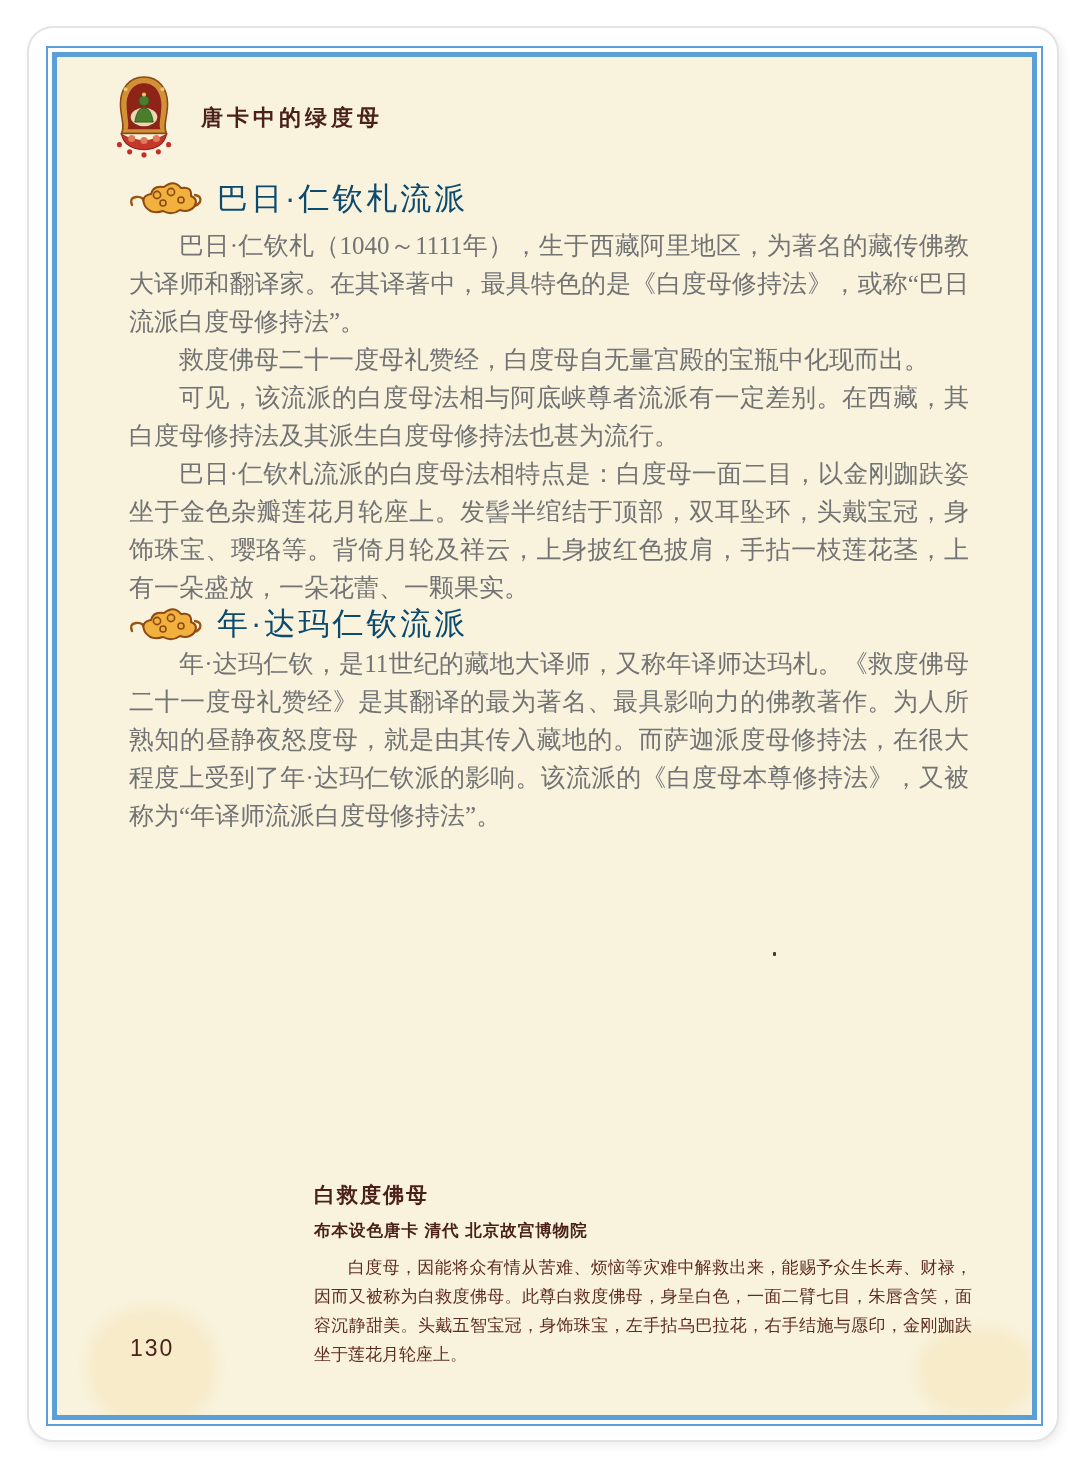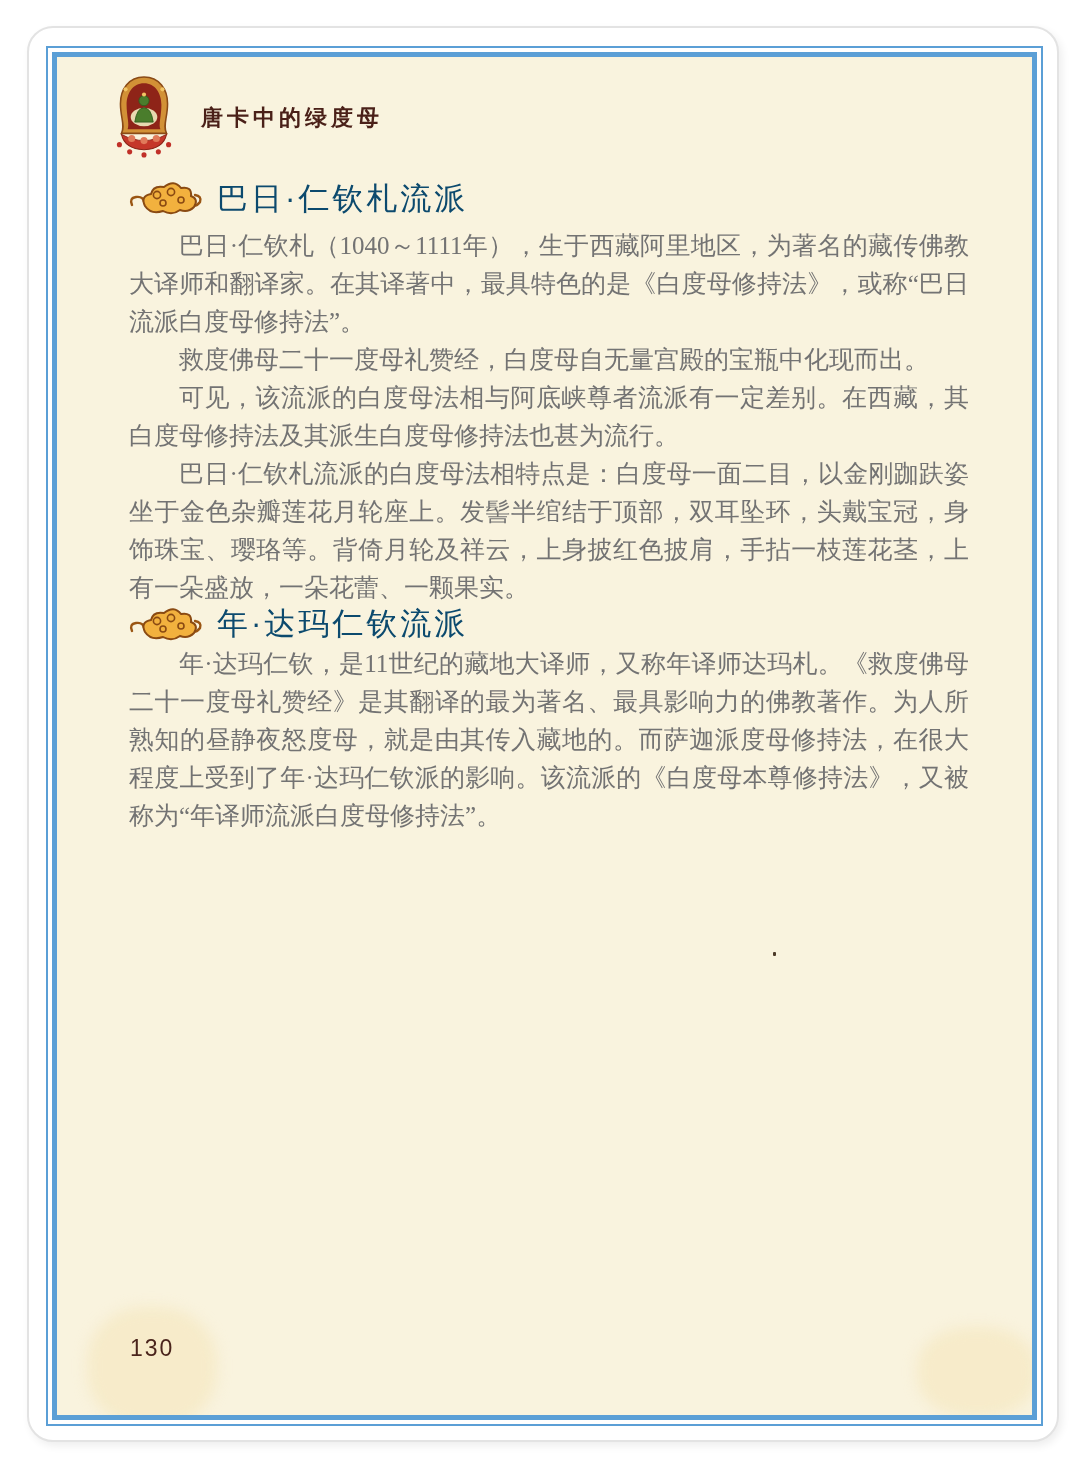--- a/index.html
+++ b/index.html
@@ -129,19 +129,24 @@
                 <circle cx="52" cy="21" r="3"></circle>
                 <circle cx="34" cy="24" r="3"></circle>
               </g>
             </svg>
             <div class="h-title">年·达玛仁钦流派</div>
           </div>
 
           <p class="body-p">年·达玛仁钦，是11世纪的藏地大译师，又称年译师达玛札。《救度佛母二十一度母礼赞经》是其翻译的最为著名、最具影响力的佛教著作。为人所熟知的昼静夜怒度母，就是由其传入藏地的。而萨迦派度母修持法，在很大程度上受到了年·达玛仁钦派的影响。该流派的《白度母本尊修持法》，又被称为“年译师流派白度母修持法”。</p>
         </div>
 
+        <div class="caption">
+          <div class="cap-title">白救度佛母</div>
+          <div class="cap-sub">布本设色唐卡  清代  北京故宫博物院</div>
+          <div class="cap-text">白度母，因能将众有情从苦难、烦恼等灾难中解救出来，能赐予众生长寿、财禄，因而又被称为白救度佛母。此尊白救度佛母，身呈白色，一面二臂七目，朱唇含笑，面容沉静甜美。头戴五智宝冠，身饰珠宝，左手拈乌巴拉花，右手结施与愿印，金刚跏趺坐于莲花月轮座上。</div>
+        </div>
 
         <div class="pagenum">130</div>
 
       </div>
     </div>
   </div>
 </div>
 
 </body></html>

